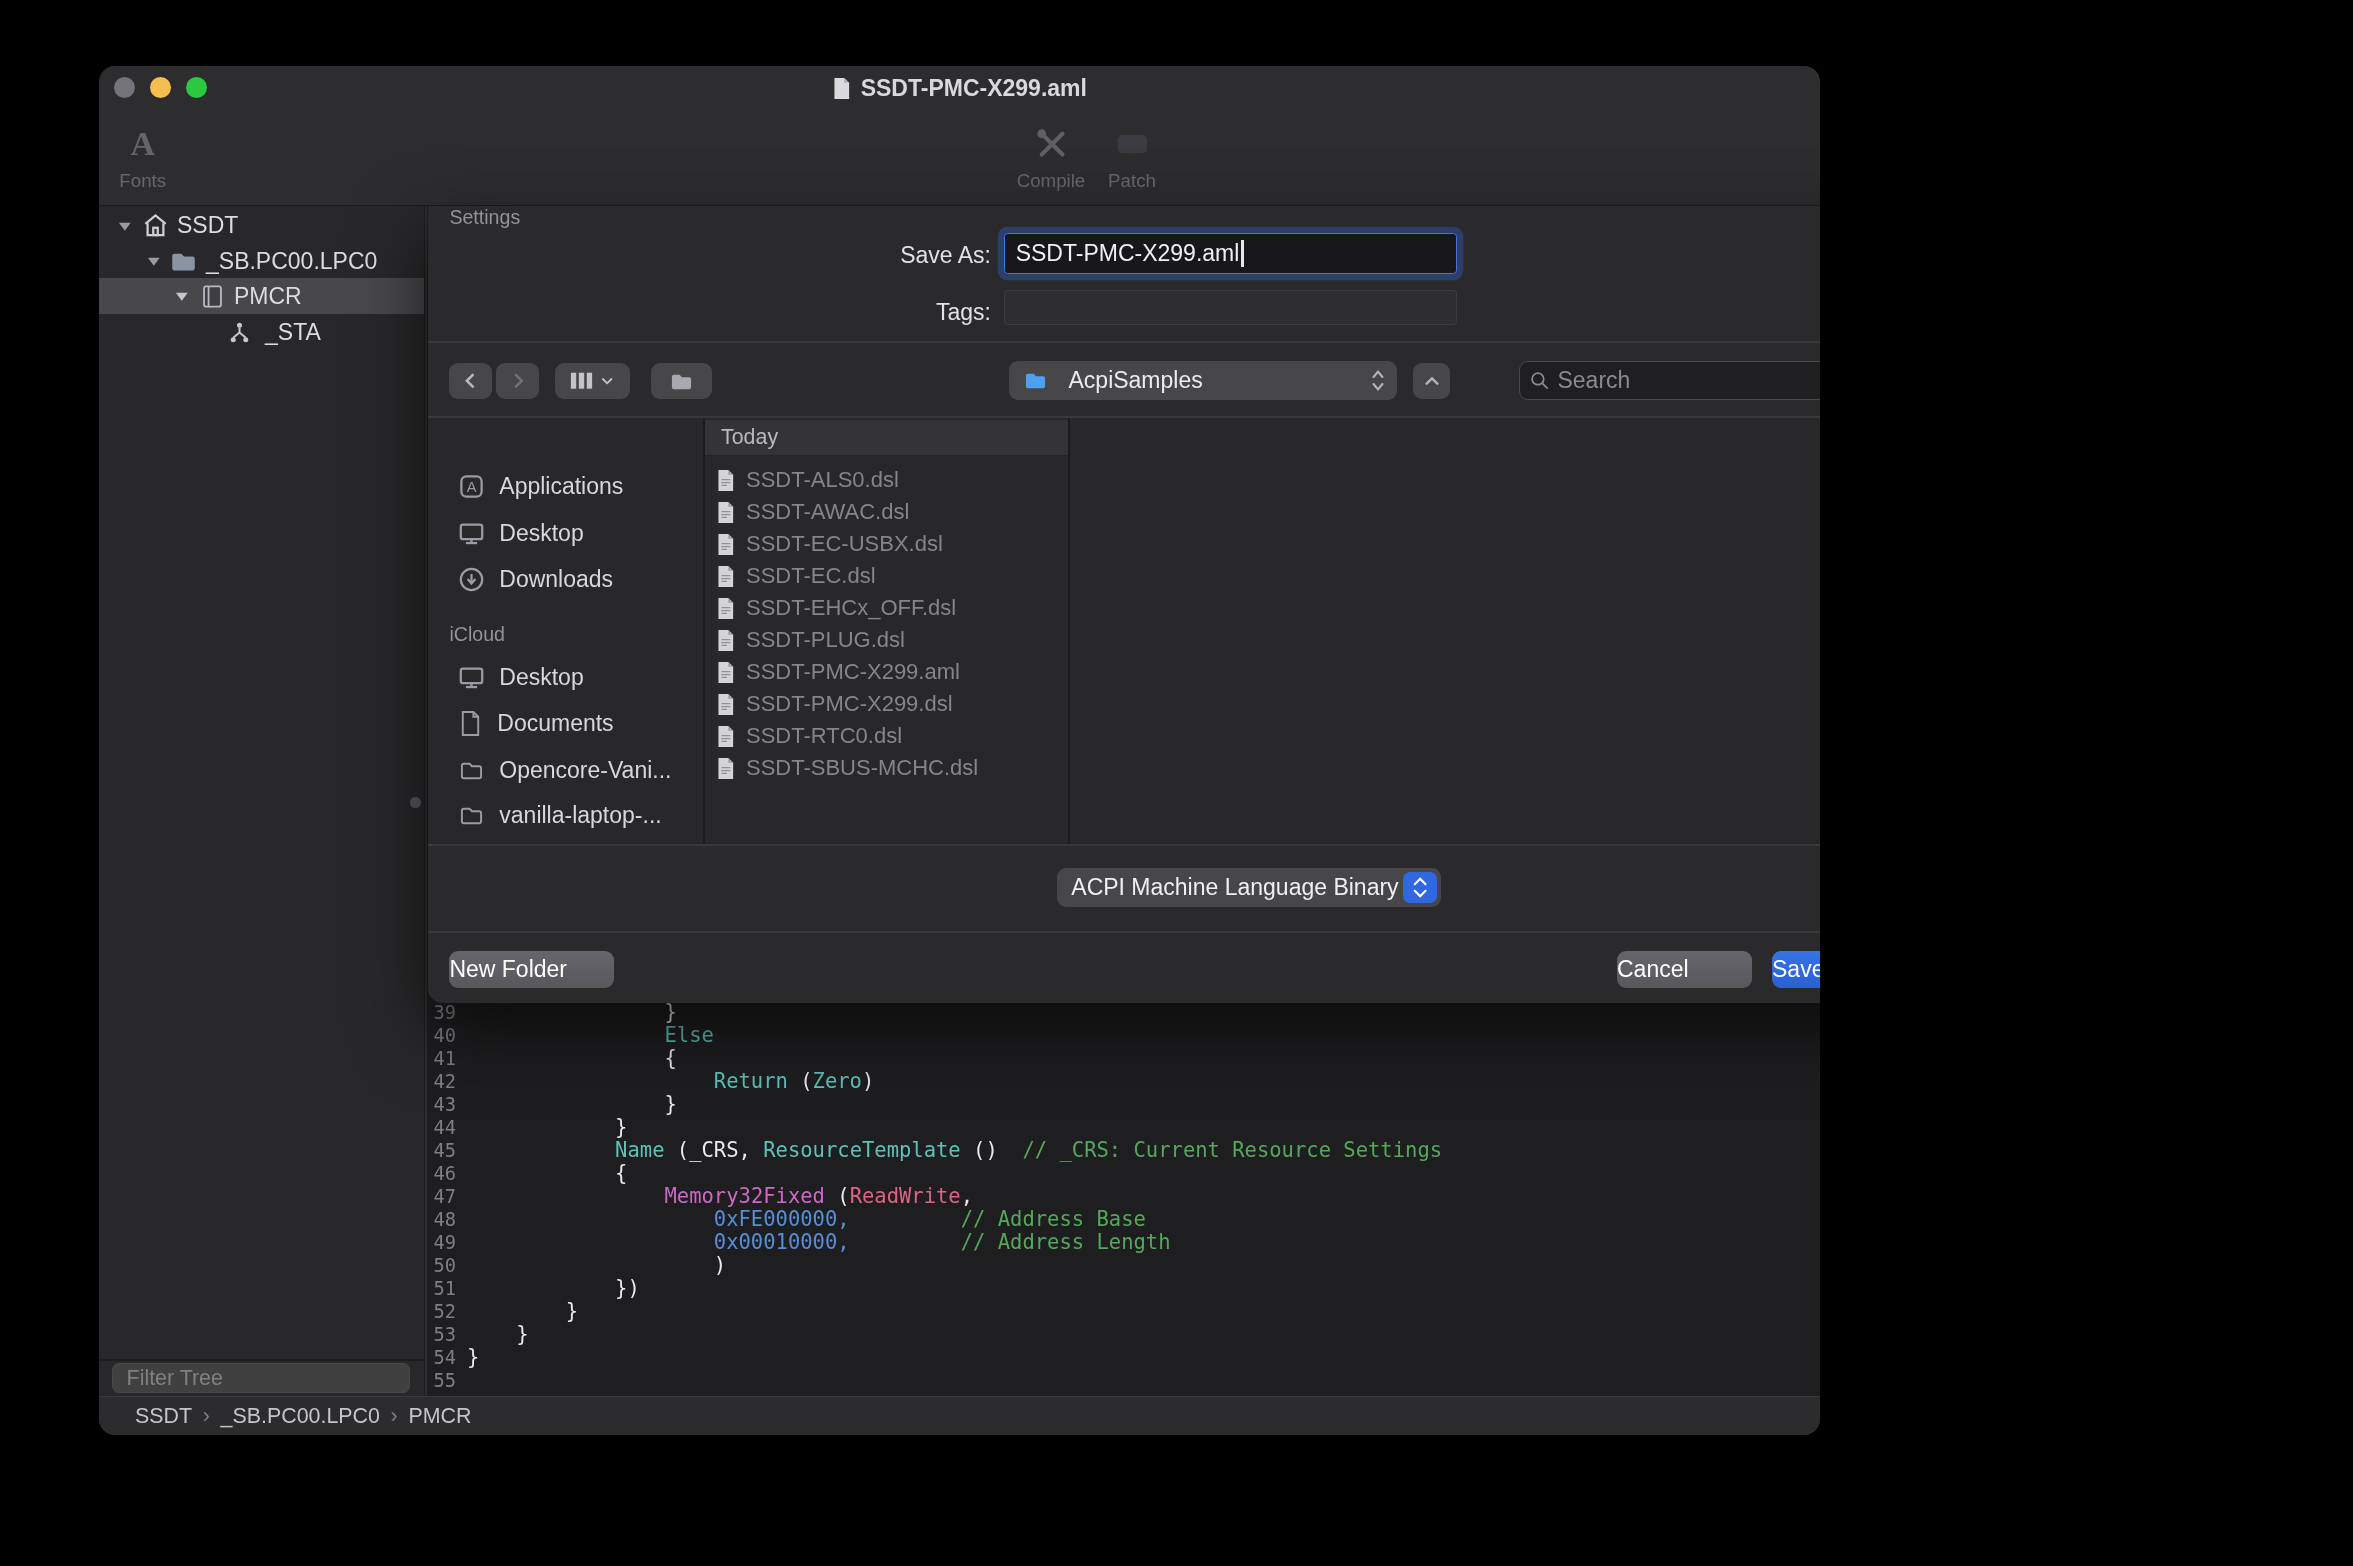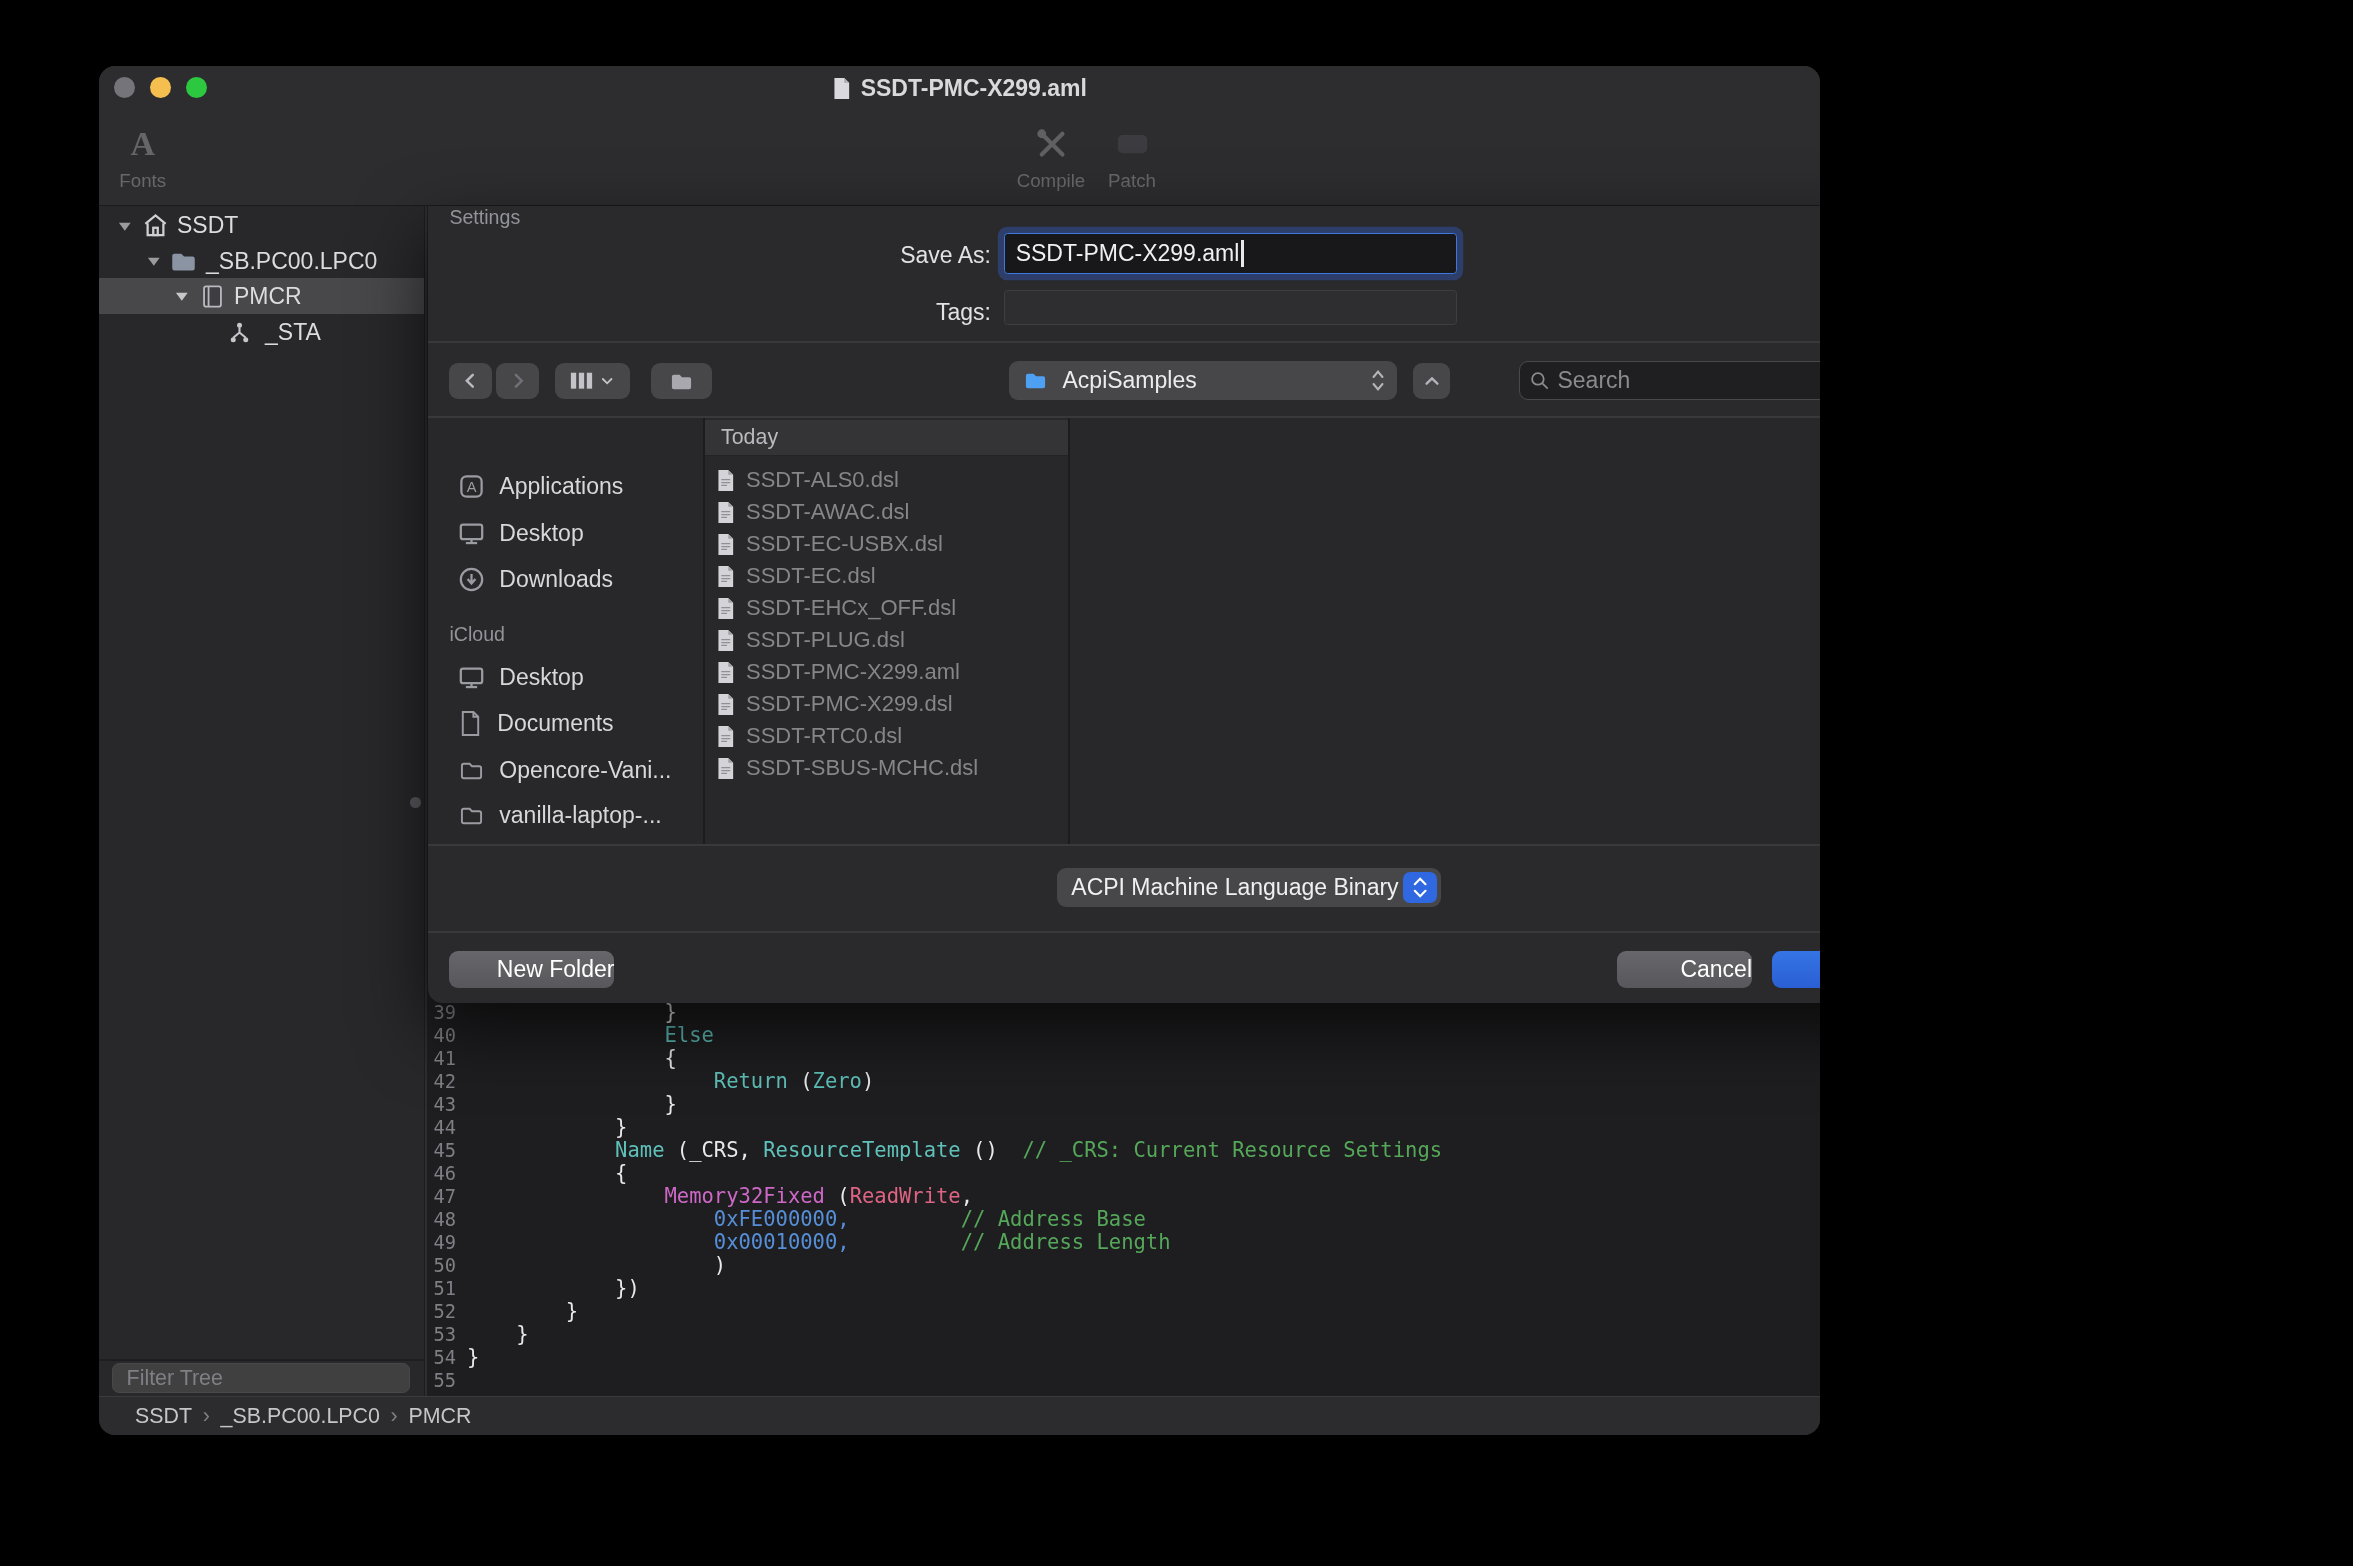--- a/index.html
+++ b/index.html
@@ -69,21 +69,21 @@
     font-size:23px;color:#d8d8dc;white-space:nowrap;overflow:hidden;}
   .todayhead{position:absolute;left:277px;top:1.8px;width:363px;height:36px;background:#343437;border-bottom:1.8px solid #242426;
     display:flex;align-items:center;padding-left:16px;font-size:21.4px;color:#b9b9be;}
   .filelist{position:absolute;left:277px;top:46px;width:363px;}
   .file-row{height:32px;display:flex;align-items:center;padding-left:10.7px;gap:10.7px;}
   .file-label{font-size:22px;color:#85858a;white-space:nowrap;}
   .ffpopup{position:absolute;left:629px;top:662px;width:384px;height:39px;background:#47474a;border-radius:9px;
     display:flex;align-items:center;padding-left:14.3px;font-size:23px;color:#f0f0f2;}
   .ffcap{position:absolute;right:3.6px;top:3.6px;bottom:3.6px;width:34px;background:#2f68e0;border-radius:7.1px;
     display:flex;flex-direction:column;align-items:center;justify-content:center;gap:2.7px;}
-  .btn{position:absolute;top:745px;height:37px;border-radius:9px;display:flex;align-items:center;justify-content:flex-end;
+  .btn{position:absolute;top:745px;height:37px;border-radius:9px;display:flex;align-items:center;justify-content:flex-start;
     font-size:23px;color:#fff;}
   .btn.gray{background:linear-gradient(#67676b,#58585c);}
   .btn.blue{background:linear-gradient(#3574e4,#2a5fd4);}
 </style>
 </head>
 <body>
 
 <div class="window">
 
   <div class="titlebar">
@@ -269,21 +269,21 @@
       <svg width="14.3" height="14.3" viewBox="0 0 20 20">
         <path d="M4 7 L10 13 L16 7" stroke="#c3c3c8" stroke-width="2.6" fill="none" stroke-linecap="round"></path>
         </svg>
     </div>
     <div class="navbtn" style="left:223px;width:61px;">
       <svg width="27" height="23" viewBox="0 0 24 24">
         <path d="M2 7 q0-2 2-2 h6 l2.5 2.5 H20 q2 0 2 2 V18 q0 2-2 2 H4 q-2 0-2-2 z" fill="#a8a8ae"></path>
         </svg>
     </div>
 
-    <div class="popup" style="left:581px;width:388px;padding-left:12.5px;gap:14px;">
+    <div class="popup" style="left:581px;width:388px;padding-left:12.5px;gap:20px;">
       <svg width="27" height="23" viewBox="0 0 24 24">
         <path d="M2 7 q0-2 2-2 h6 l2.5 2.5 H20 q2 0 2 2 V18 q0 2-2 2 H4 q-2 0-2-2 z" fill="#4da0f2"></path>
         </svg>
       <span>AcpiSamples</span>
       <svg style="margin-left:auto;margin-right:10.7px;" width="16" height="25" viewBox="0 0 18 28">
         <path d="M4 10 L9 4 L14 10" stroke="#b4b4ba" stroke-width="2.4" fill="none" stroke-linecap="round"></path>
         <path d="M4 18 L9 24 L14 18" stroke="#b4b4ba" stroke-width="2.4" fill="none" stroke-linecap="round"></path>
         </svg>
     </div>
 

